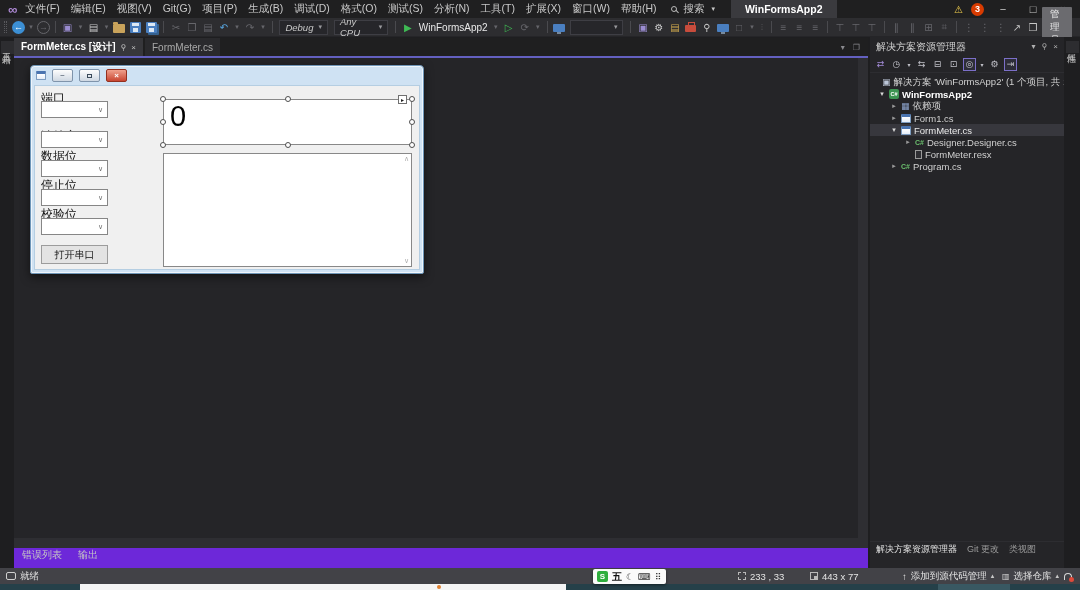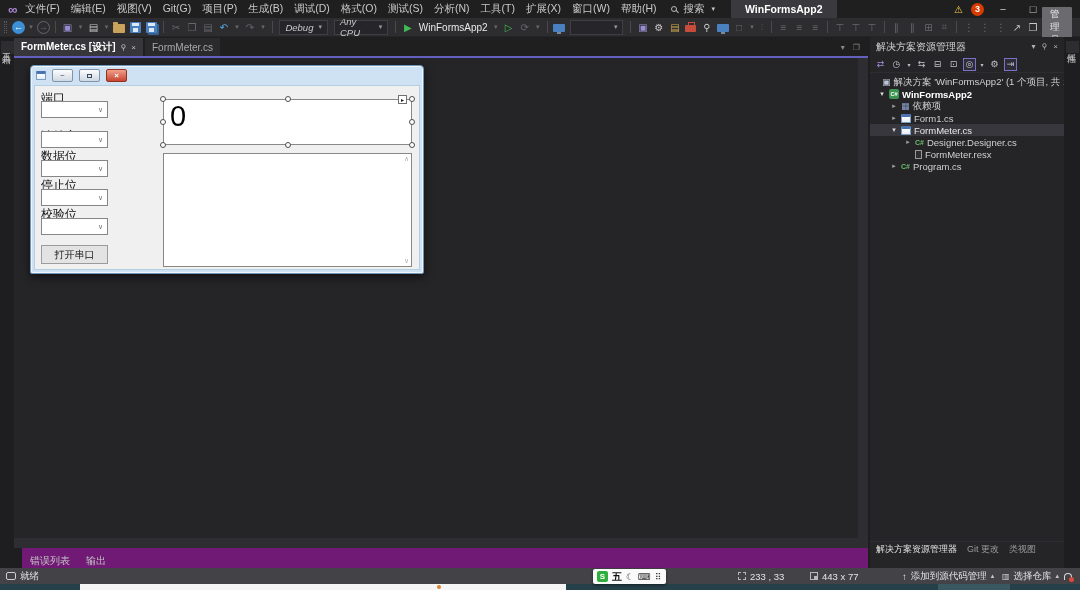--- a/index.html
+++ b/index.html
@@ -59,21 +59,21 @@
   .tabstrip{position:absolute;left:0;top:1px;width:100%;height:18px;display:flex;align-items:stretch;background:#1f1f20;}
   .tab{display:flex;align-items:center;gap:5px;padding:0 7px;font-size:10px;}
   .tab.active{background:#37373b;color:#ffffff;font-weight:bold;}
   .tab.inactive{background:#2a2a2d;color:#a8a8a8;margin-left:2px;}
   .tab .ticon{font-size:8px;color:#c0c0c0;font-weight:normal;}
   .tabstrip-right{margin-left:auto;display:flex;align-items:center;gap:8px;padding-right:8px;color:#8a8a8e;font-size:8px;}
   .accentline{position:absolute;left:0;top:19px;width:100%;height:2px;background:#6360c0;}
   .canvas{position:absolute;left:0;top:21px;right:0;bottom:20px;background:#252528;}
   .vscroll{position:absolute;right:0;top:0;bottom:0;width:10px;background:#2e2e32;}
   .hscroll{position:absolute;left:0;right:10px;bottom:0;height:10px;background:#2e2e32;}
-  .bottom-tabs{position:absolute;left:8px;right:0;bottom:0;height:20px;display:flex;align-items:flex-end;gap:16px;padding-left:8px;font-size:10px;color:#c4c4c4;background:#701a75;}
+  .bottom-tabs{position:absolute;left:0;right:0;bottom:0;height:20px;display:flex;align-items:flex-start;gap:16px;padding-left:8px;font-size:10px;color:#c4c4c4;background:#6d28d9;}
 
   
   .form-win{position:absolute;left:16px;top:7px;width:394px;height:209px;background:#cfe2f3;border:1px solid #6f96b8;border-radius:4px 4px 2px 2px;box-shadow:0 3px 10px rgba(0,0,0,.55), inset 0 0 0 1px rgba(255,255,255,.65);}
   .form-title{height:19px;display:flex;align-items:center;padding:0 5px;gap:4px;}
   .form-ico{width:10px;height:9px;border:1px solid #7d9cc0;background:linear-gradient(#ffffff,#e4edf8);border-top:3px solid #4a74b0;border-radius:1px;}
   .form-title .ttext{font-size:10px;color:#1c1c1c;flex:1;}
   .wbtn{width:21px;height:13px;border:1px solid #7f94ab;border-radius:2px;background:linear-gradient(#fdfdfd,#cfd8e2);display:flex;align-items:center;justify-content:center;font-size:8px;color:#3a4a5a;margin-left:2px;}
   .wbtn.close{background:linear-gradient(#f0a08c,#c84531);border-color:#93301f;color:#fff;font-weight:bold;}
   .wbtn .sq{width:5px;height:4px;border:1px solid #3a4a5a;display:block;}
   .form-client{position:absolute;left:3px;top:19px;right:3px;bottom:3px;background:#f0f0f0;border:1px solid #b5cee2;}

